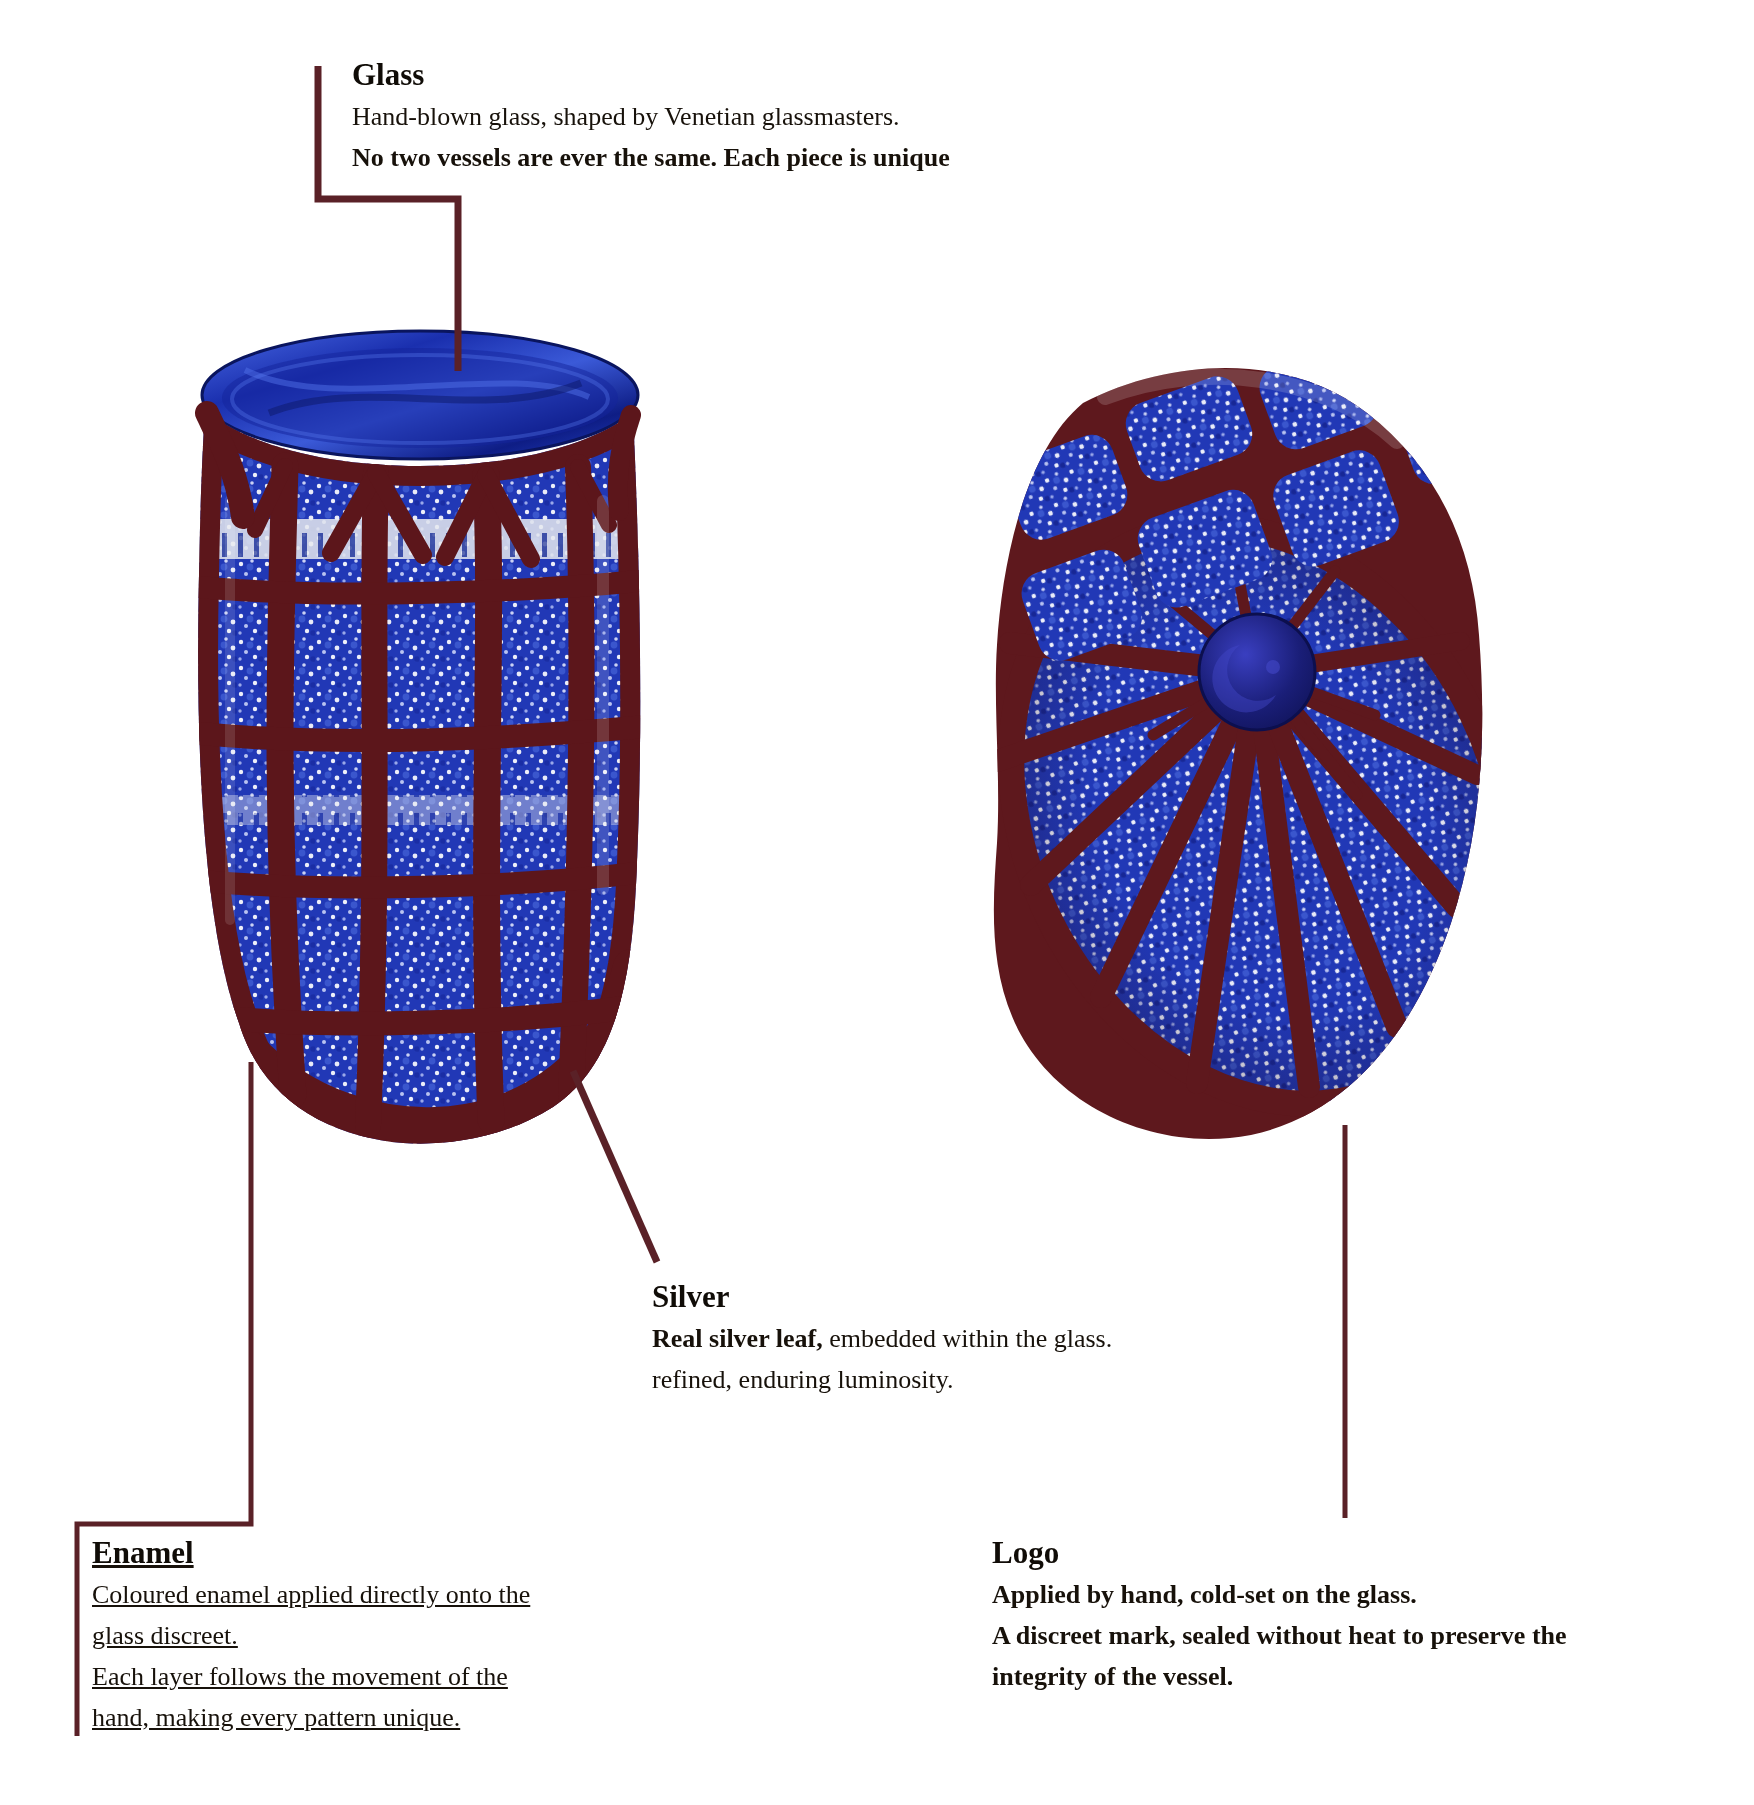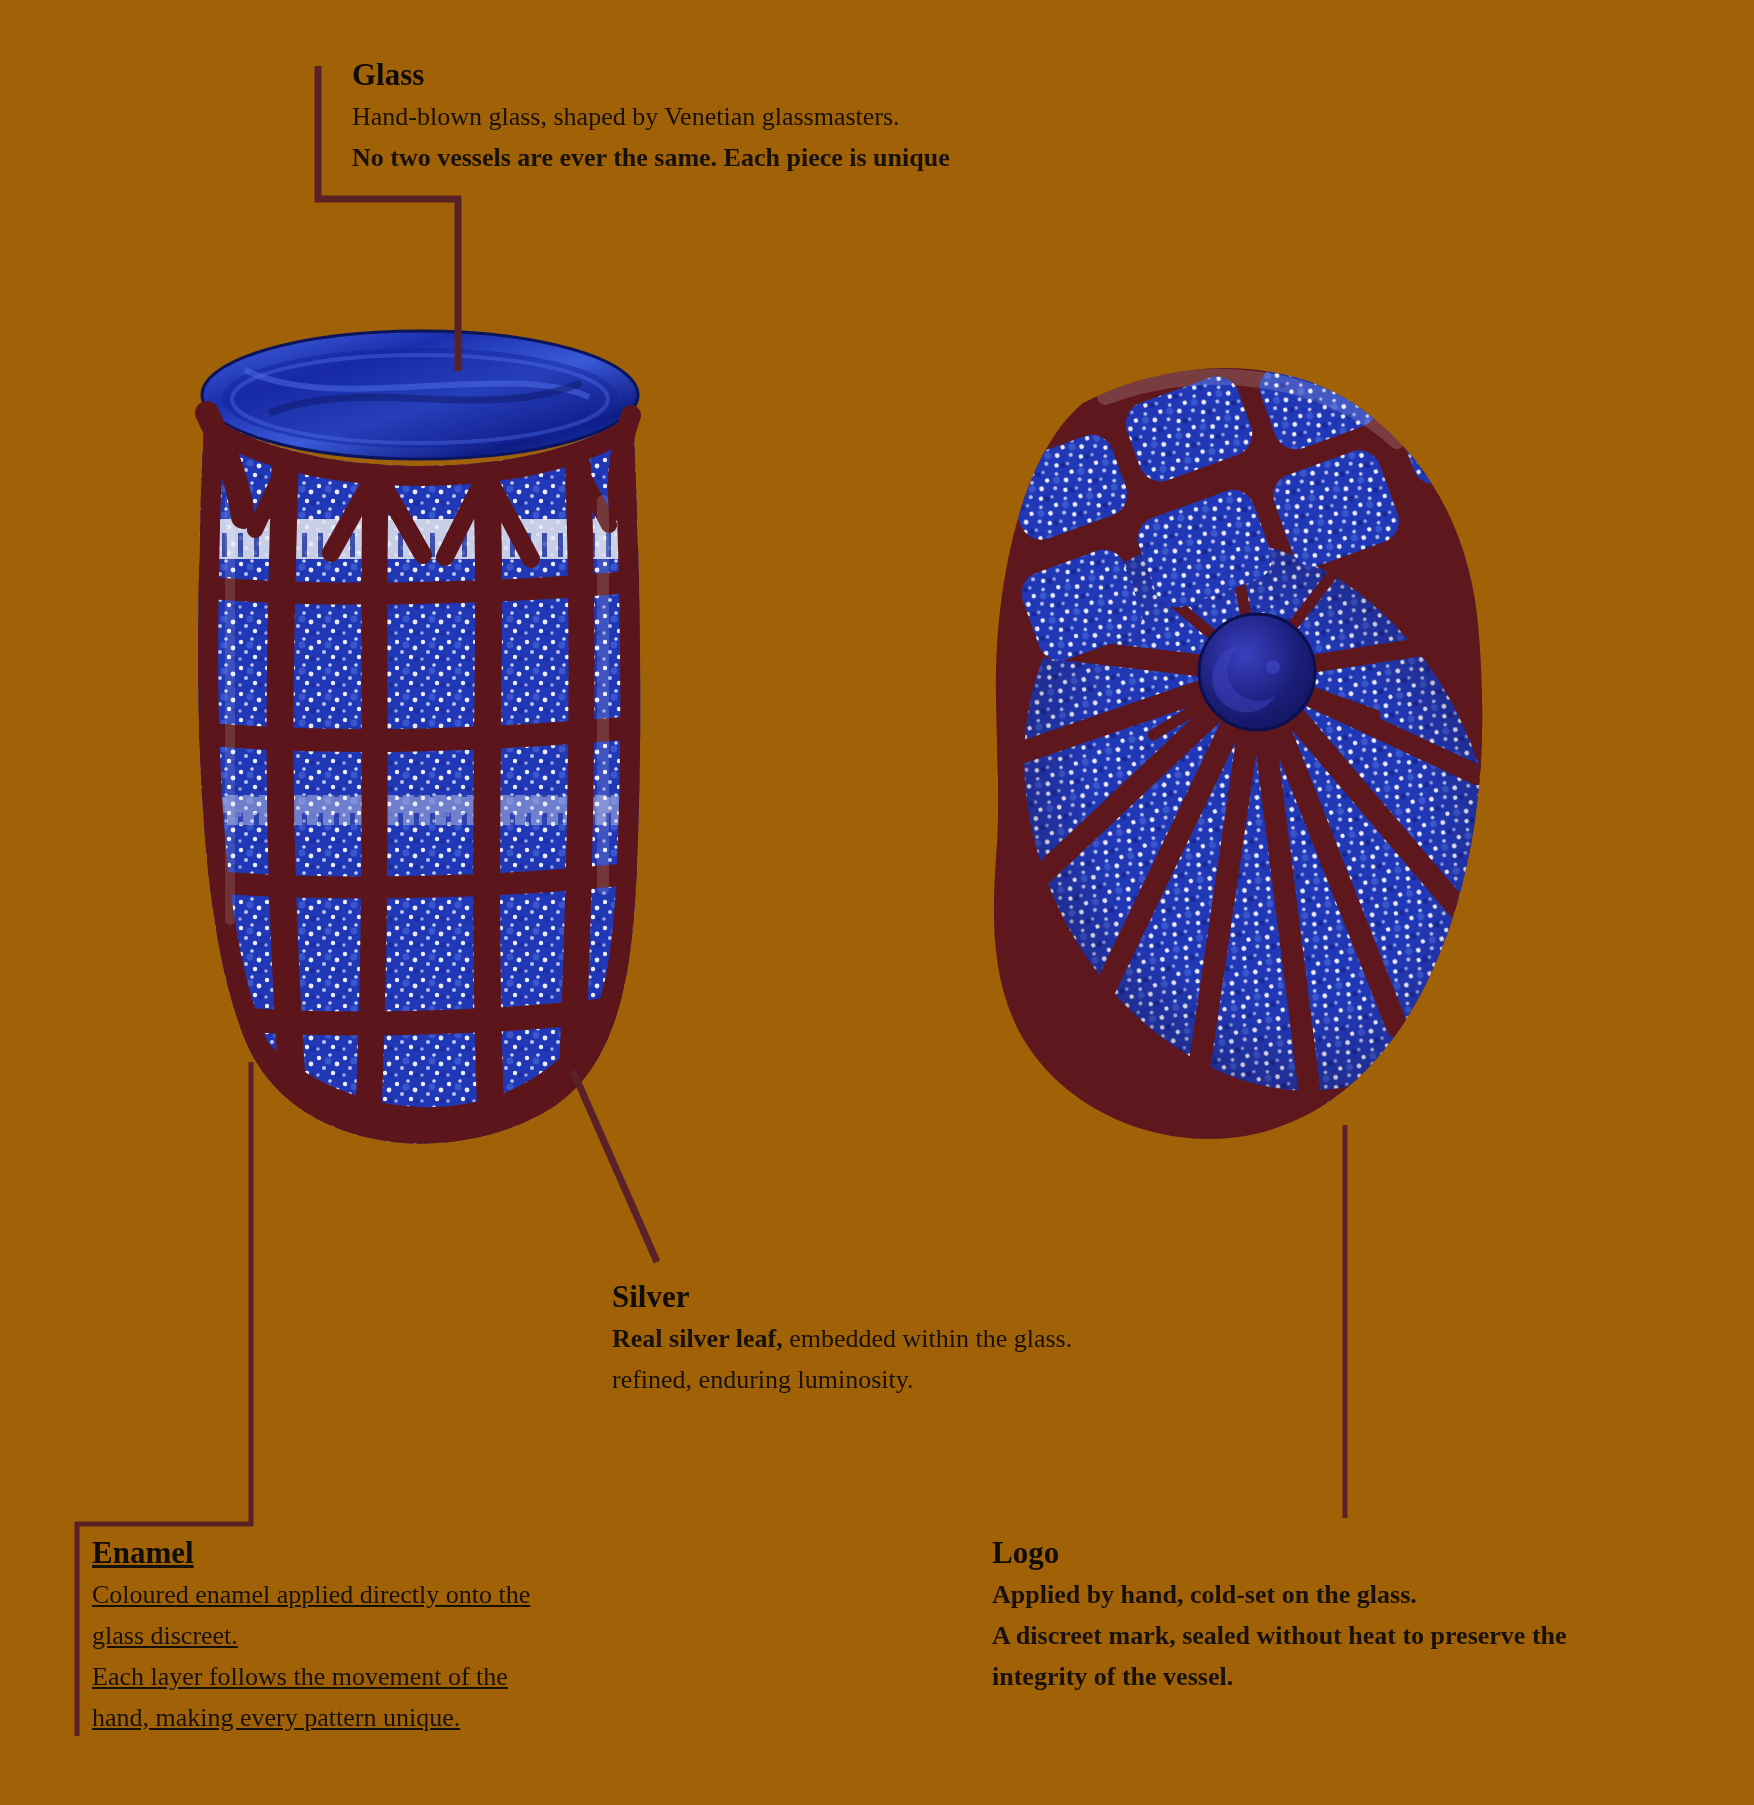--- a/index.html
+++ b/index.html
@@ -1,30 +1,30 @@
 <!DOCTYPE html>
 <html><head>
 <meta charset="utf-8">
 <style>
   html,body{margin:0;padding:0;background:#ebe8d3;}
   .canvas{
     position:relative;width:1754px;height:1805px;overflow:hidden;
-    background:#a16207;color:#17110a;
+    background:#ffffff;color:#17110a;
     font-family:"Liberation Serif","DejaVu Serif",serif;
   }
   .canvas svg{position:absolute;display:block;}
   .glass-left{left:185px;top:325px;width:462px;height:822px;}
   .glass-right{left:905px;top:345px;width:600px;height:810px;}
   .leaders{left:0;top:0;width:1754px;height:1805px;pointer-events:none;}
   .ann{position:absolute;}
   .ann-title{font-size:31px;font-weight:bold;line-height:42px;color:#100c07;}
   .ann-line{font-size:26px;line-height:41px;white-space:nowrap;}
   .bold{font-weight:bold;}
   .ann-glass{left:352px;top:54px;}
-  .ann-silver{left:612px;top:1276px;}
+  .ann-silver{left:652px;top:1276px;}
   .ann-enamel{left:92px;top:1532px;text-decoration:underline;}
   .ann-logo-title{left:992px;top:1532px;width:712px;text-align:left;}
   .ann-logo-body{left:992px;top:1574px;font-weight:bold;}
 </style>
 </head>
 <body>
 
 <div class="canvas">
 
   <svg class="glass-left" viewBox="0 0 462 822">

